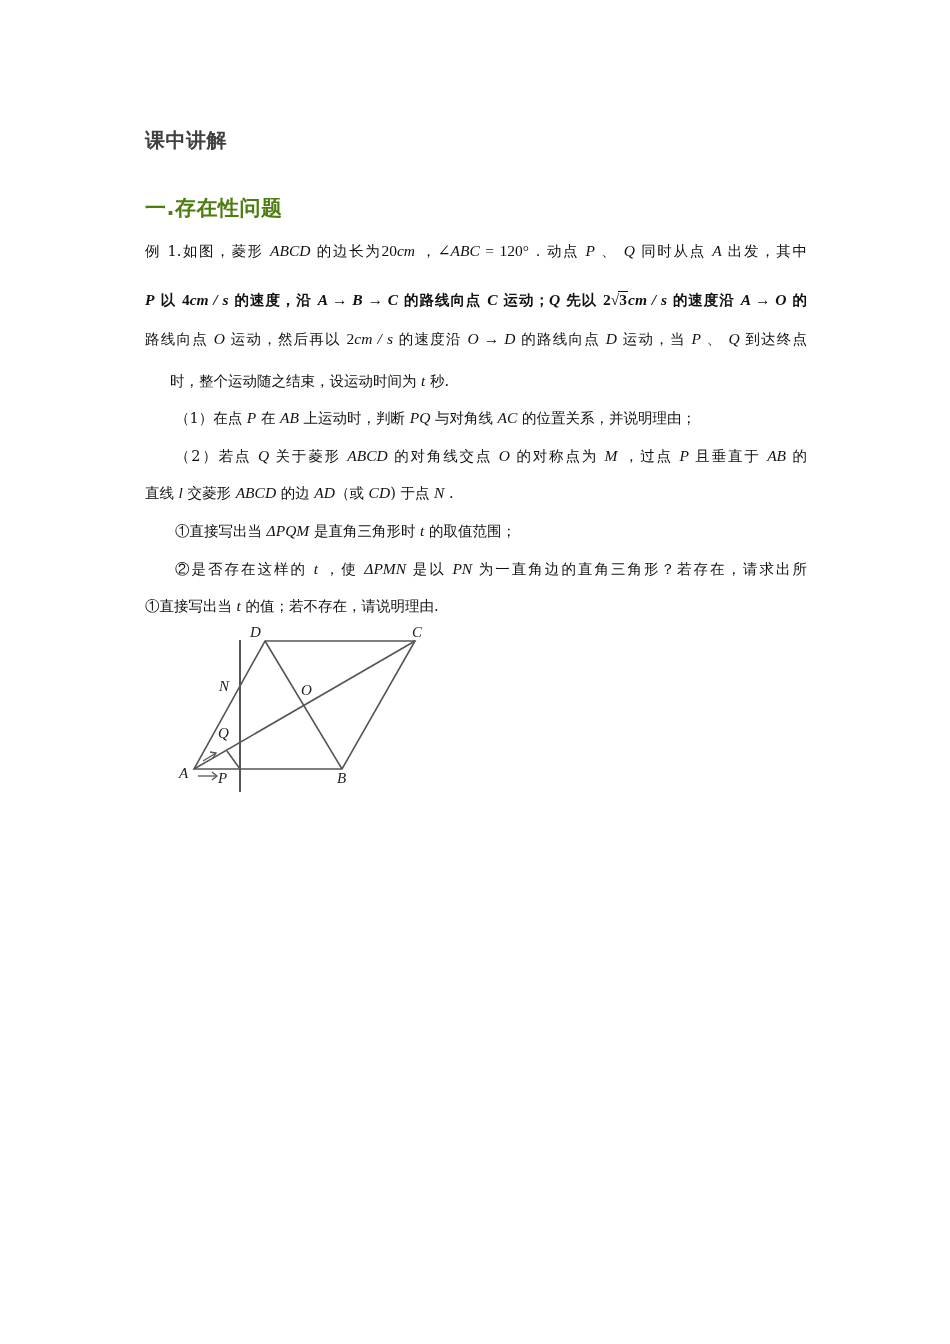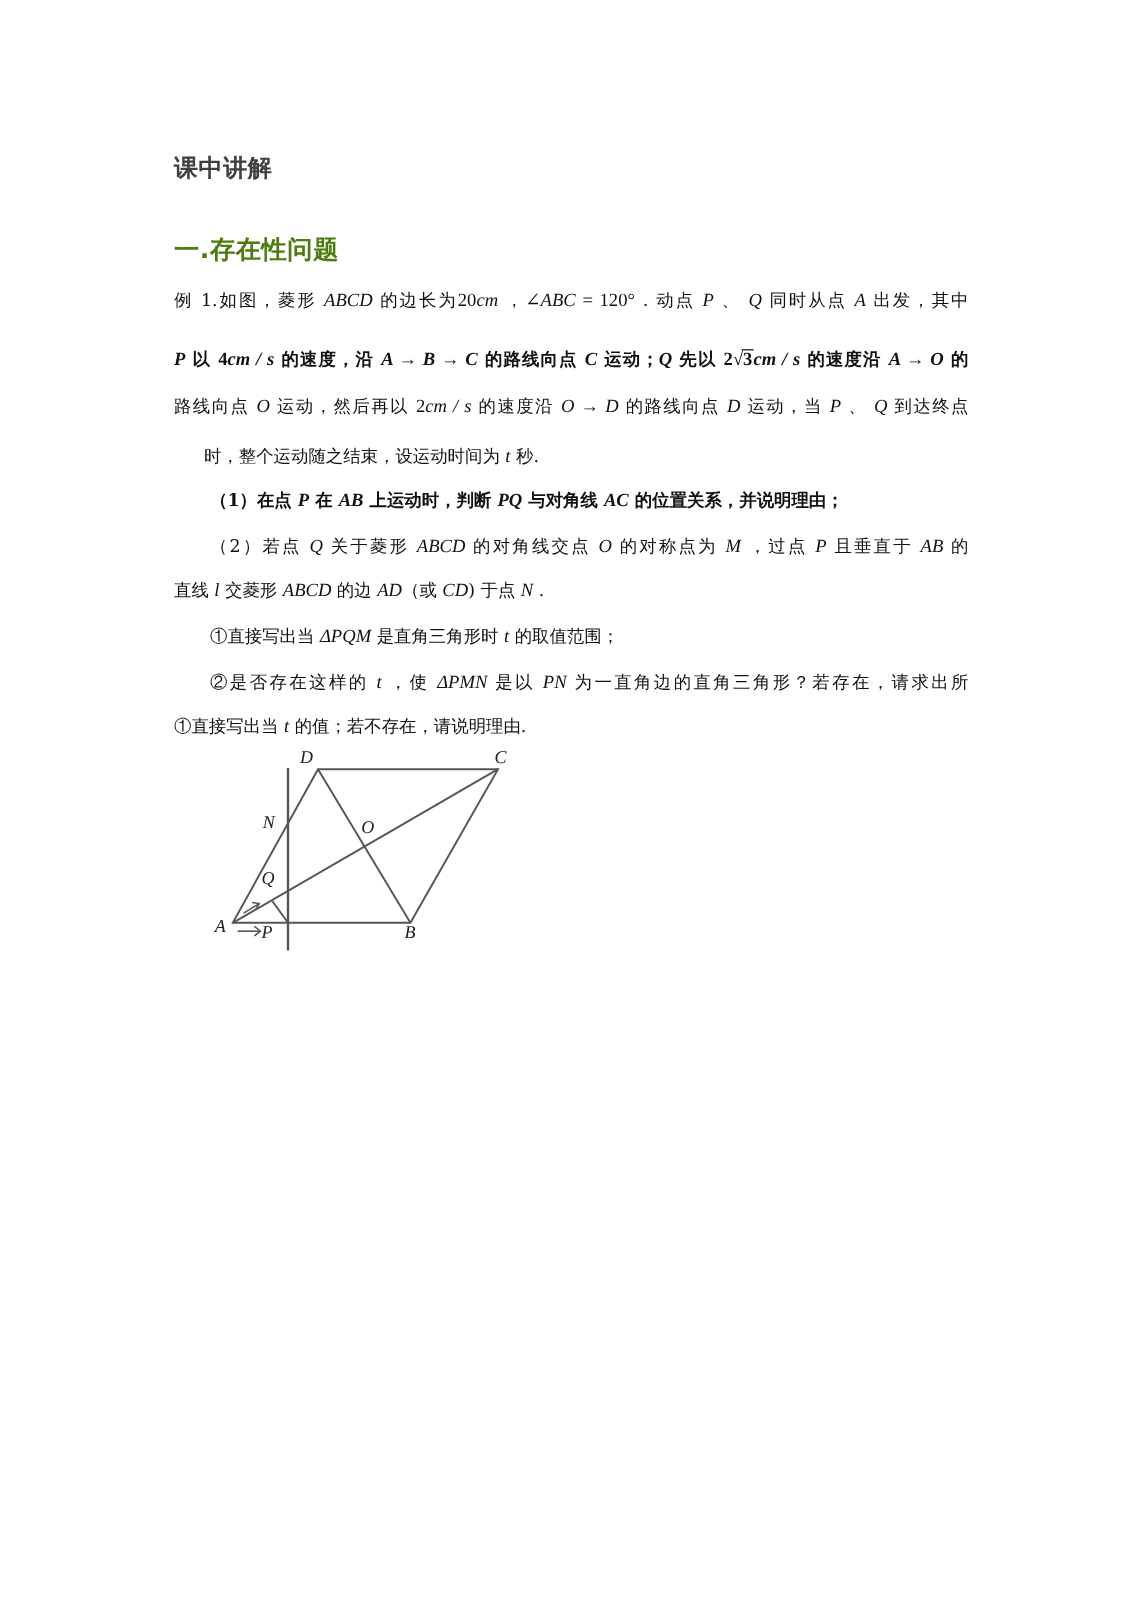--- a/index.html
+++ b/index.html
@@ -50,21 +50,21 @@
 </div>
 
 <div class="line justify" style="top:328px;">
   <span>路线向点 </span><span class="m">O</span><span> 运动，然后再以 </span><span class="n">2</span><span class="m">cm / s</span><span> 的速度沿 </span><span class="m">O → D</span><span> 的路线向点 </span><span class="m">D</span><span> 运动，当 </span><span class="m">P</span><span> 、 </span><span class="m">Q</span><span> 到达终点</span>
 </div>
 
 <div class="line" style="top:370px;margin-left:25px;">
   <span>时，整个运动随之结束，设运动时间为 </span><span class="m">t</span><span> 秒.</span>
 </div>
 
-<div class="line indent" style="top:407px;font-weight:bold;">
+<div class="line indent" style="top:407px;">
   <span>（1）在点 </span><span class="m">P</span><span> 在 </span><span class="m">AB</span><span> 上运动时，判断 </span><span class="m">PQ</span><span> 与对角线 </span><span class="m">AC</span><span> 的位置关系，并说明理由；</span>
 </div>
 
 <div class="line indent justify" style="top:445px;">
   <span>（2）若点 </span><span class="m">Q</span><span> 关于菱形 </span><span class="m">ABCD</span><span> 的对角线交点 </span><span class="m">O</span><span> 的对称点为 </span><span class="m">M</span><span> ，过点 </span><span class="m">P</span><span> 且垂直于 </span><span class="m">AB</span><span> 的</span>
 </div>
 
 <div class="line" style="top:482px;">
   <span>直线 </span><span class="m">l</span><span> 交菱形 </span><span class="m">ABCD</span><span> 的边 </span><span class="m">AD</span><span>（或 </span><span class="m">CD</span><span>) 于点 </span><span class="m">N</span><span> .</span>
 </div>

